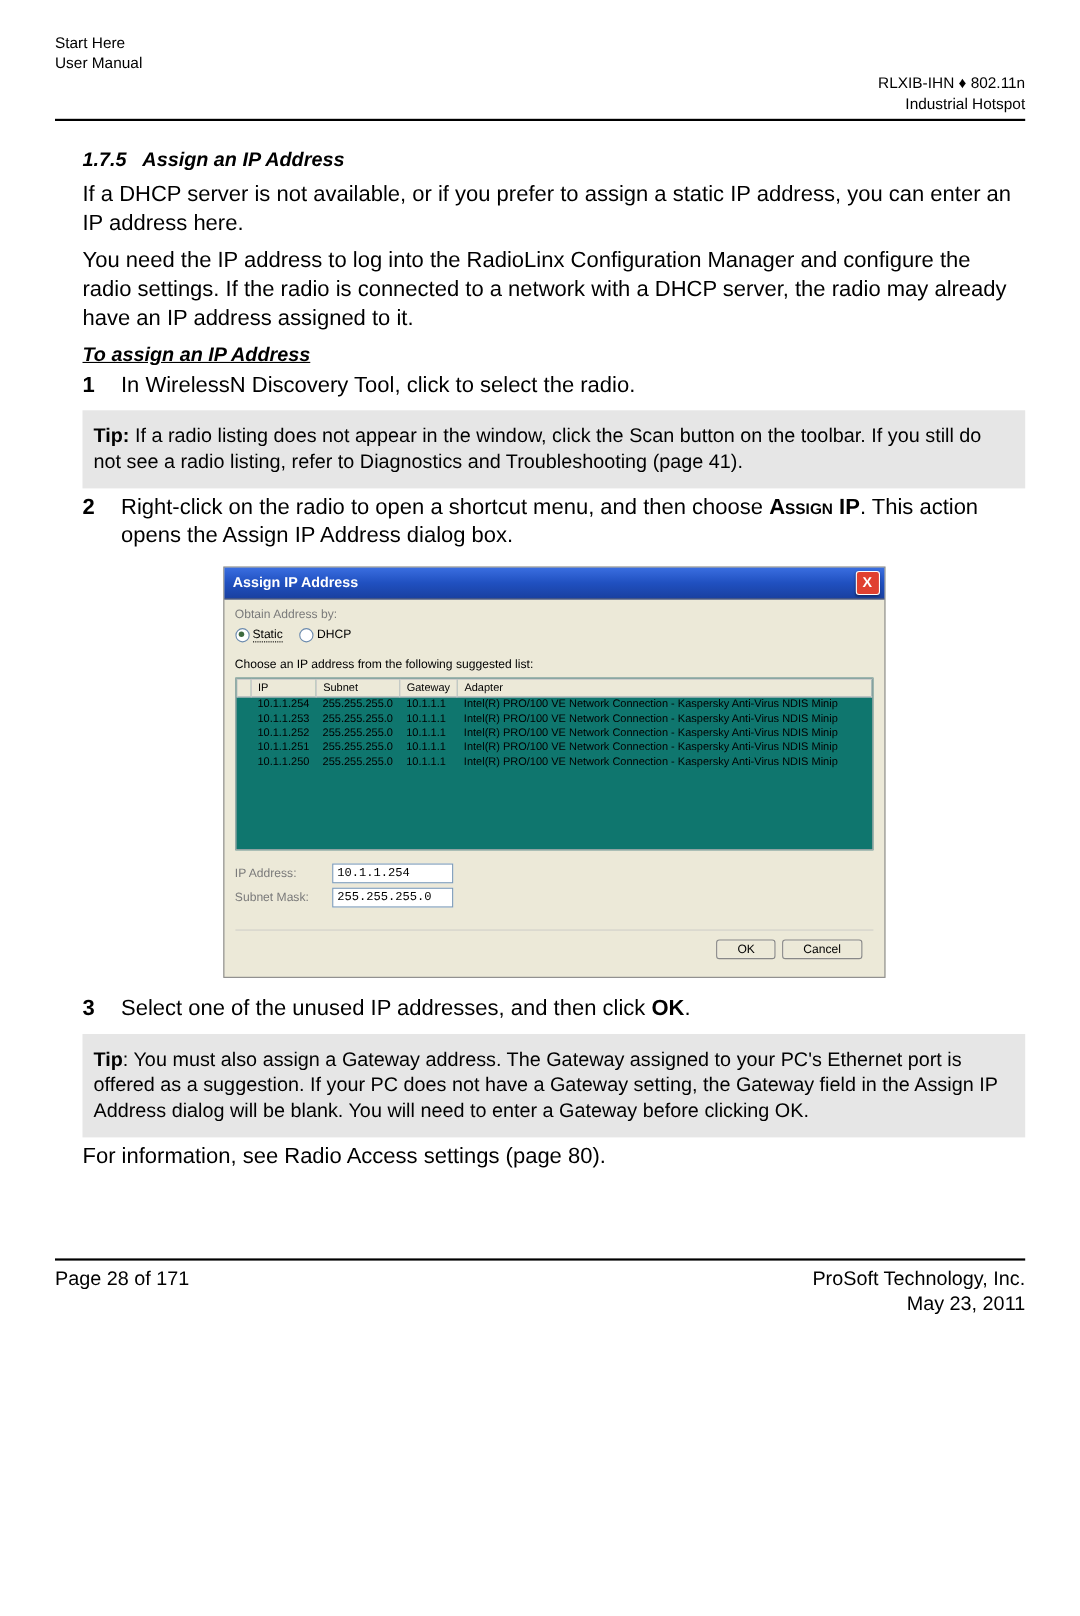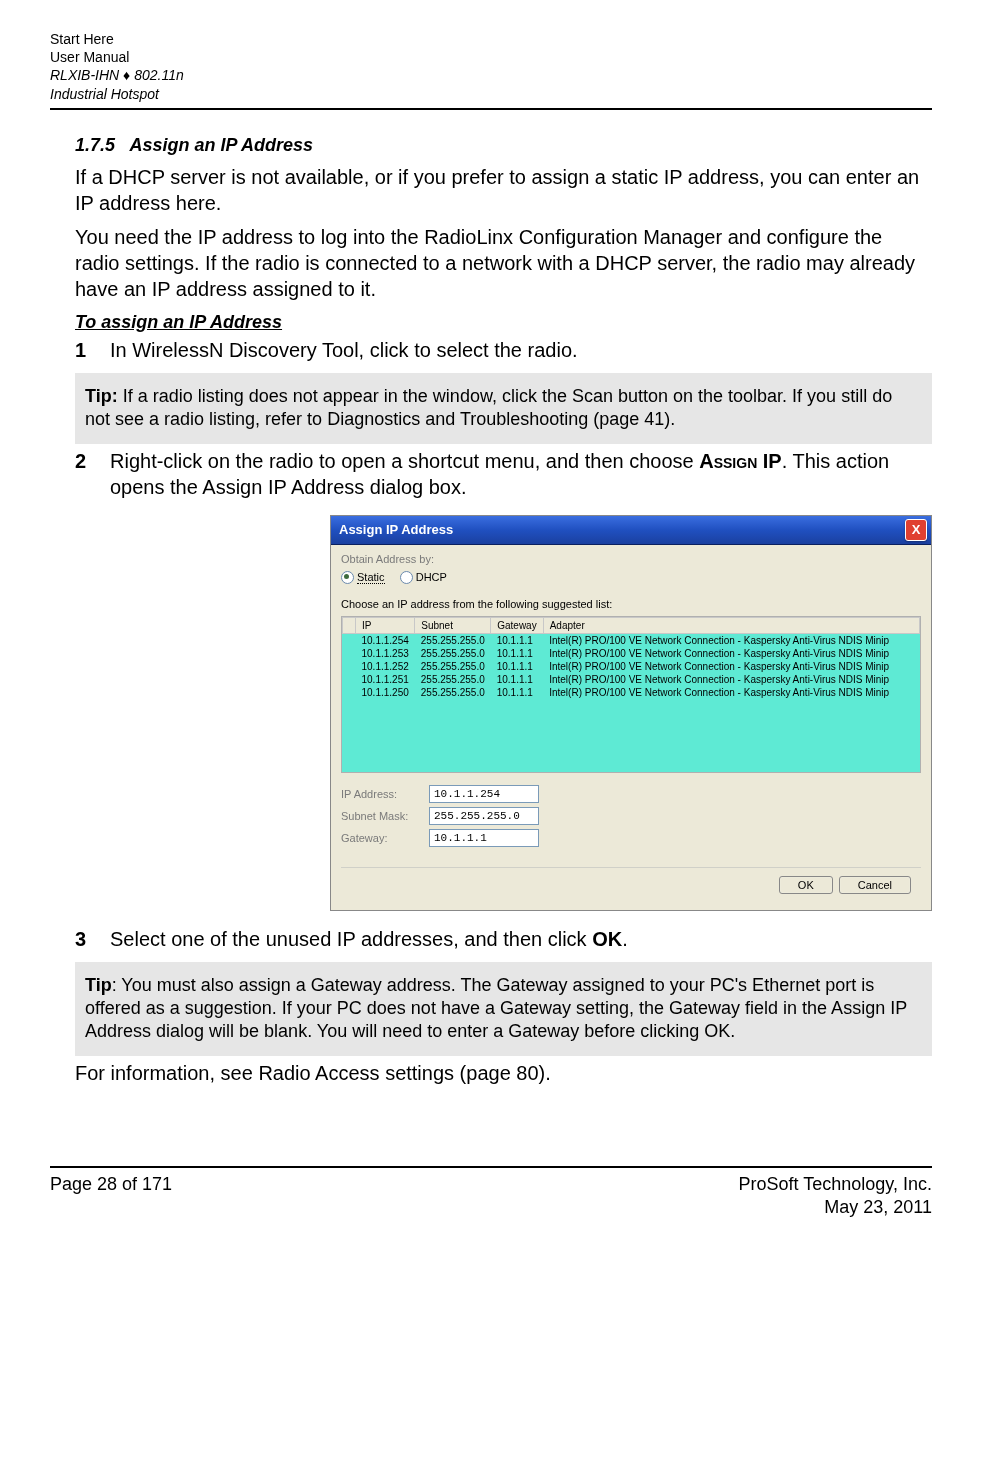--- a/index.html
+++ b/index.html
@@ -17,22 +17,21 @@
     display: flex;
     justify-content: space-between;
     font-size: 14px;
     line-height: 1.3;
     border-bottom: 2px solid #000;
     padding-bottom: 5px;
     margin-bottom: 25px;
     flex-direction: column;
   }
   .header-right {
-    text-align: left;
-    font-style: italic;
+    text-align: right;
   }
   .content {
     padding-left: 25px;
   }
   .section-title {
     font-size: 18px;
     font-weight: bold;
     font-style: italic;
     margin-bottom: 8px;
   }
@@ -69,21 +68,21 @@
   }
   .tip-box .bold {
     font-weight: bold;
   }
   .smallcaps {
     font-variant: small-caps;
     font-weight: bold;
   }
   .dialog-wrap {
     display: flex;
-    justify-content: flex-end;
+    justify-content: center;
     margin: 15px 0;
   }
   .dialog {
     width: 600px;
     border: 1px solid #888;
     font-family: Tahoma, Arial, sans-serif;
     background: #ece9d8;
   }
   .titlebar {
     background: linear-gradient(to bottom, #3a6ee0, #2050c0 50%, #1a40a0);
@@ -142,21 +141,21 @@
     width: 5px;
     height: 5px;
     background: #3e6b3e;
     border-radius: 50%;
   }
   .dotted-underline {
     border-bottom: 1px dotted #000;
   }
   .table-wrap {
     border: 1px solid #b0b0b0;
-    background: #5eead4;
+    background: #0f766e;
     height: 155px;
     margin-top: 4px;
     margin-bottom: 12px;
     position: relative;
     overflow: hidden;
   }
   .tbl {
     width: 100%;
     border-collapse: collapse;
     font-size: 10px;
@@ -335,24 +334,20 @@
             </table>
           </div>
           <div class="form-row">
             <label>IP Address:</label>
             <input value="10.1.1.254" style="">
           </div>
           <div class="form-row">
             <label>Subnet Mask:</label>
             <input value="255.255.255.0" style="">
           </div>
-          <div class="form-row">
-            <label>Gateway:</label>
-            <input value="10.1.1.1" style="">
-          </div>
           <div class="dlg-buttons">
             <button class="dlg-btn">OK</button>
             <button class="dlg-btn">Cancel</button>
           </div>
         </div>
       </div>
     </div>
 
     <div class="list-item">
       <span class="list-num">3</span>

